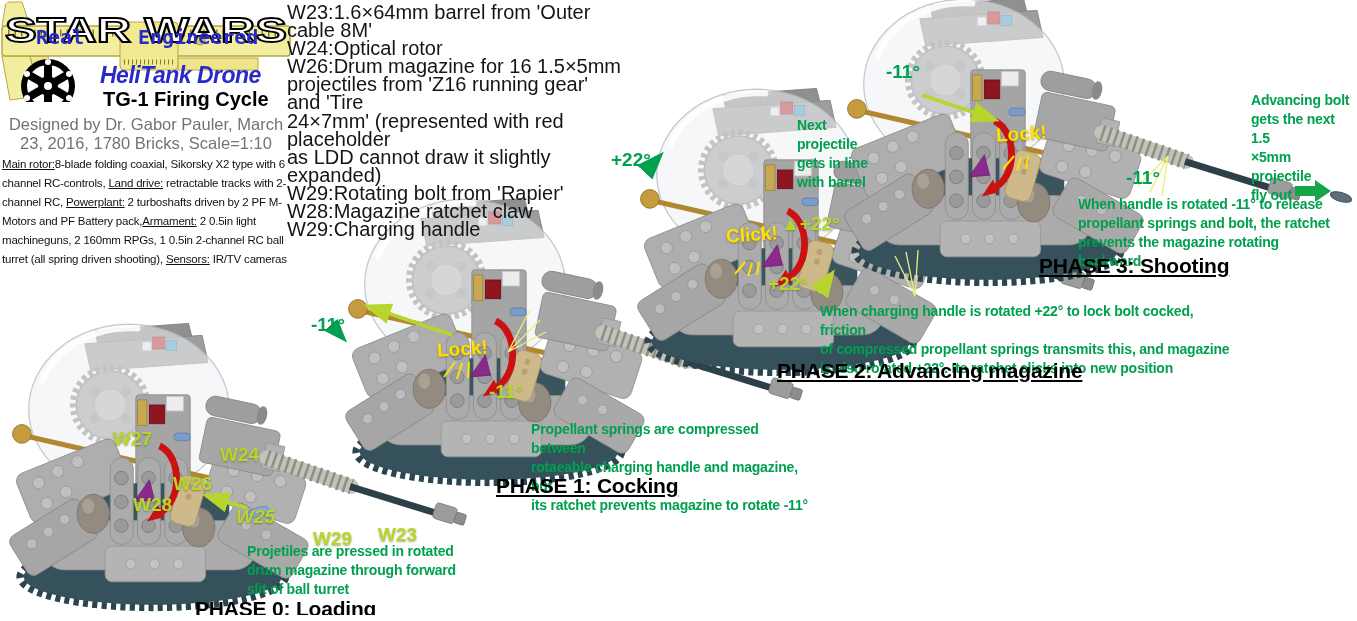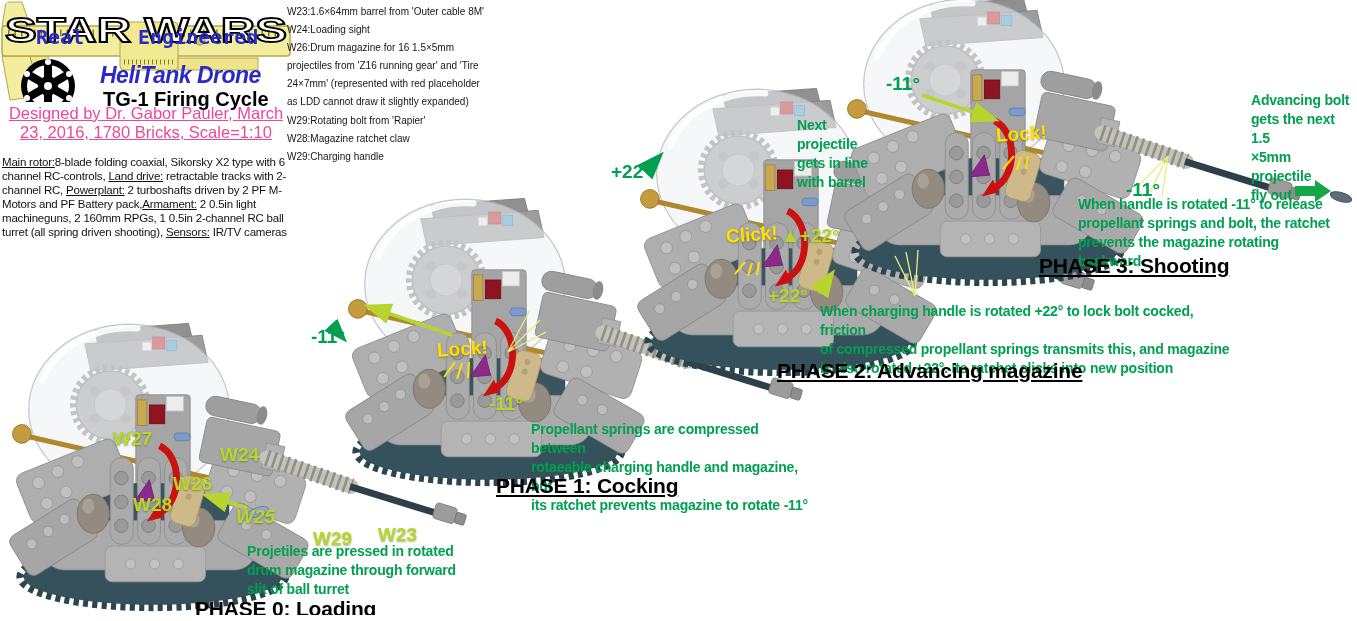--- a/index.html
+++ b/index.html
@@ -5,37 +5,37 @@
   html,body{margin:0;padding:0;background:#fff;}
   .stage{position:relative;width:1357px;height:615px;overflow:hidden;background:#fff;
          font-family:"Liberation Sans",sans-serif;color:#111;border-radius:15px;}
   svg.models{position:absolute;left:0;top:0;width:1357px;height:621px;}
 
   
   .logo-svg{position:absolute;left:0;top:0;width:292px;height:102px;}
   .product{position:absolute;left:100px;top:62px;font-size:23px;font-weight:bold;font-style:italic;
            color:#2a2ac8;letter-spacing:-0.5px;}
   .pagetitle{position:absolute;left:103px;top:88px;font-size:20px;font-weight:bold;color:#000;}
-  .designed{position:absolute;left:0;top:104px;width:292px;text-align:center;font-size:16.5px;
-            line-height:19px;color:#ec4899;text-decoration:underline;}
-  .specs{position:absolute;left:2px;top:155px;width:288px;font-size:11.5px;line-height:14px;
+  .designed{position:absolute;left:0;top:115px;width:292px;text-align:center;font-size:16.5px;
+            line-height:19px;color:#737373;}
+  .specs{position:absolute;left:2px;top:155px;width:288px;font-size:11.5px;line-height:19px;
          letter-spacing:-0.2px;color:#111;}
   .specs .u{text-decoration:underline;}
 
   
-  .plist{position:absolute;left:287px;top:3px;width:340px;font-size:10px;line-height:18.1px;color:#151515;}
+  .plist{position:absolute;left:287px;top:3px;width:340px;font-size:20px;line-height:18.1px;color:#151515;}
   .plist div{white-space:pre-line;}
 
   
   .note{position:absolute;color:#00a050;font-weight:bold;font-size:14px;line-height:19px;
         letter-spacing:-0.2px;white-space:pre-line;}
   .ptitle{position:absolute;color:#000;font-weight:bold;font-size:21px;letter-spacing:-0.2px;white-space:nowrap;text-decoration:underline;}
   .wlab{position:absolute;font-weight:bold;font-size:19px;color:#b8d52e;
         text-shadow:0 1px 2px rgba(60,80,0,0.45);white-space:nowrap;}
-  .angle{position:absolute;font-weight:bold;font-size:19px;white-space:nowrap;margin-top:12px;}
+  .angle{position:absolute;font-weight:bold;font-size:19px;white-space:nowrap;}
   .angle.g{color:#00a050;}
   .angle.yg{color:#b8d52e;text-shadow:0 1px 2px rgba(60,80,0,0.35);}
   .shout{position:absolute;font-weight:bold;font-size:19px;color:#ffe000;
          text-shadow:0 1px 2px rgba(110,85,0,0.55);transform:rotate(-4deg);white-space:nowrap;}
   .phase-layer{position:absolute;left:0;top:0;width:100%;height:100%;pointer-events:none;}
 </style>
 </head>
 <body>
 
 <div class="stage">
@@ -226,21 +226,21 @@
   <div class="product">HeliTank Drone</div>
   <div class="pagetitle">TG-1 Firing Cycle</div>
   <div class="designed">
     <div>Designed by Dr. Gabor Pauler, March</div>
     <div>23, 2016, 1780 Bricks, Scale=1:10</div>
   </div>
   <div class="specs"><span class="u">Main rotor:</span><span>8-blade folding coaxial, Sikorsky X2 type with 6 channel RC-controls, </span><span class="u">Land drive:</span><span> retractable tracks with 2-channel RC, </span><span class="u">Powerplant:</span><span> 2 turboshafts driven by 2 PF M-Motors and PF Battery pack,</span><span class="u">Armament:</span><span> 2 0.5in light machineguns, 2 160mm RPGs, 1 0.5in 2-channel RC ball turret (all spring driven shooting), </span><span class="u">Sensors:</span><span>  IR/TV cameras</span></div>
 
   <div class="plist">
     <div>W23:1.6×64mm barrel from 'Outer cable 8M'</div>
-    <div>W24:Loading sight</div>
+    <div>W24:Optical rotor</div>
     <div>W26:Drum magazine for 16 1.5×5mm
 projectiles from 'Z16 running gear' and 'Tire
 24×7mm' (represented with red placeholder
 as LDD cannot draw it slightly expanded)</div>
     <div>W29:Rotating bolt from 'Rapier'</div>
     <div>W28:Magazine ratchet claw</div>
     <div>W29:Charging handle</div>
   </div>
 
   <div class="phase-layer">

